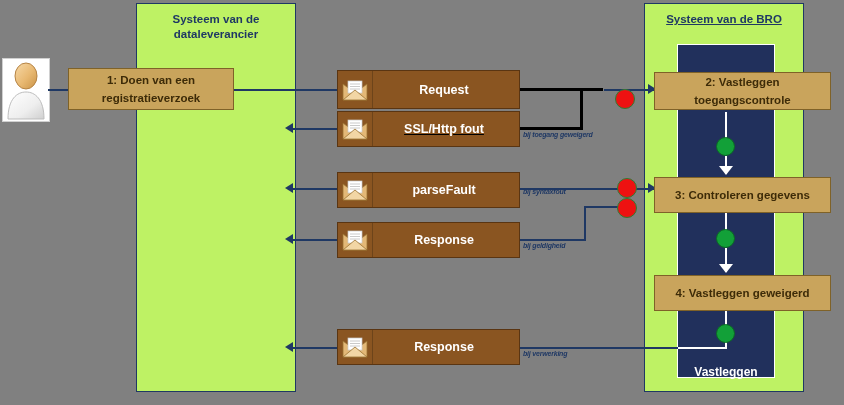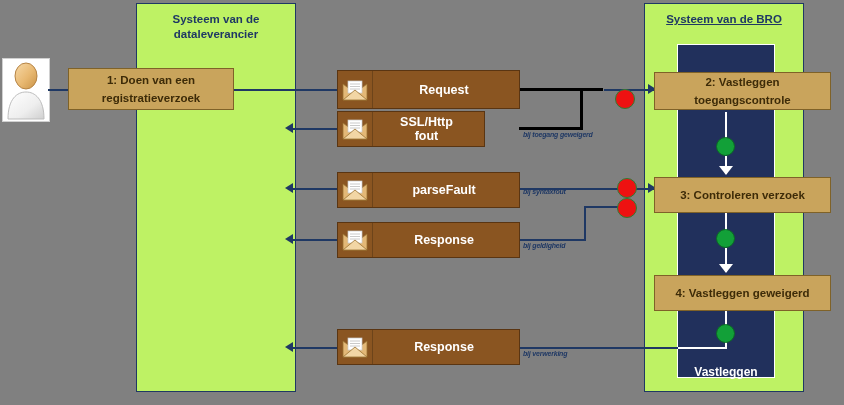--- a/index.html
+++ b/index.html
@@ -266,42 +266,42 @@
 
   <div class="step" style="left:68px; top:68px; width:166px; height:42px;">
     <span>1: Doen van een registratieverzoek</span>
   </div>
 
   <div class="step" style="left:654px; top:72px; width:177px; height:38px;">
     <span>2: Vastleggen toegangscontrole</span>
   </div>
 
   <div class="step" style="left:654px; top:177px; width:177px; height:36px;">
-    <span>3:  Controleren verzoek</span>
+    <span>3:  Controleren gegevens</span>
   </div>
 
   <div class="step" style="left:654px; top:275px; width:177px; height:36px;">
     <span>4: Vastleggen geweigerd</span>
   </div>
 
   <div class="msg" style="left:337px; top:70px; width:183px; height:39px;">
     <span class="msg-icon">
       <svg width="26" height="22" viewBox="0 0 26 22">
         <path d="M1 21 L1 5 L13 14 L25 5 L25 21 Z" fill="#e3b877" stroke="#9a7233" stroke-width="0.8"></path>
         <rect x="6" y="2" width="14" height="12" fill="#ffffff" stroke="#c9c9c9" stroke-width="0.7"></rect>
         <line x1="8" y1="5" x2="18" y2="5" stroke="#bdbdbd" stroke-width="0.8"></line>
         <line x1="8" y1="7.5" x2="18" y2="7.5" stroke="#bdbdbd" stroke-width="0.8"></line>
         <line x1="8" y1="10" x2="18" y2="10" stroke="#bdbdbd" stroke-width="0.8"></line>
         <path d="M1 21 L13 11 L25 21 Z" fill="#f2d6a5" stroke="#9a7233" stroke-width="0.8"></path>
       </svg>
     </span>
     <span class="msg-label">Request</span>
   </div>
 
-  <div class="msg" style="left:337px; top:111px; width:148px; height:36px;">
+  <div class="msg" style="left:337px; top:111px; width:183px; height:36px;text-decoration:underline;">
     <span class="msg-icon">
       <svg width="26" height="22" viewBox="0 0 26 22">
         <path d="M1 21 L1 5 L13 14 L25 5 L25 21 Z" fill="#e3b877" stroke="#9a7233" stroke-width="0.8"></path>
         <rect x="6" y="2" width="14" height="12" fill="#ffffff" stroke="#c9c9c9" stroke-width="0.7"></rect>
         <line x1="8" y1="5" x2="18" y2="5" stroke="#bdbdbd" stroke-width="0.8"></line>
         <line x1="8" y1="7.5" x2="18" y2="7.5" stroke="#bdbdbd" stroke-width="0.8"></line>
         <line x1="8" y1="10" x2="18" y2="10" stroke="#bdbdbd" stroke-width="0.8"></line>
         <path d="M1 21 L13 11 L25 21 Z" fill="#f2d6a5" stroke="#9a7233" stroke-width="0.8"></path>
       </svg>
     </span>

